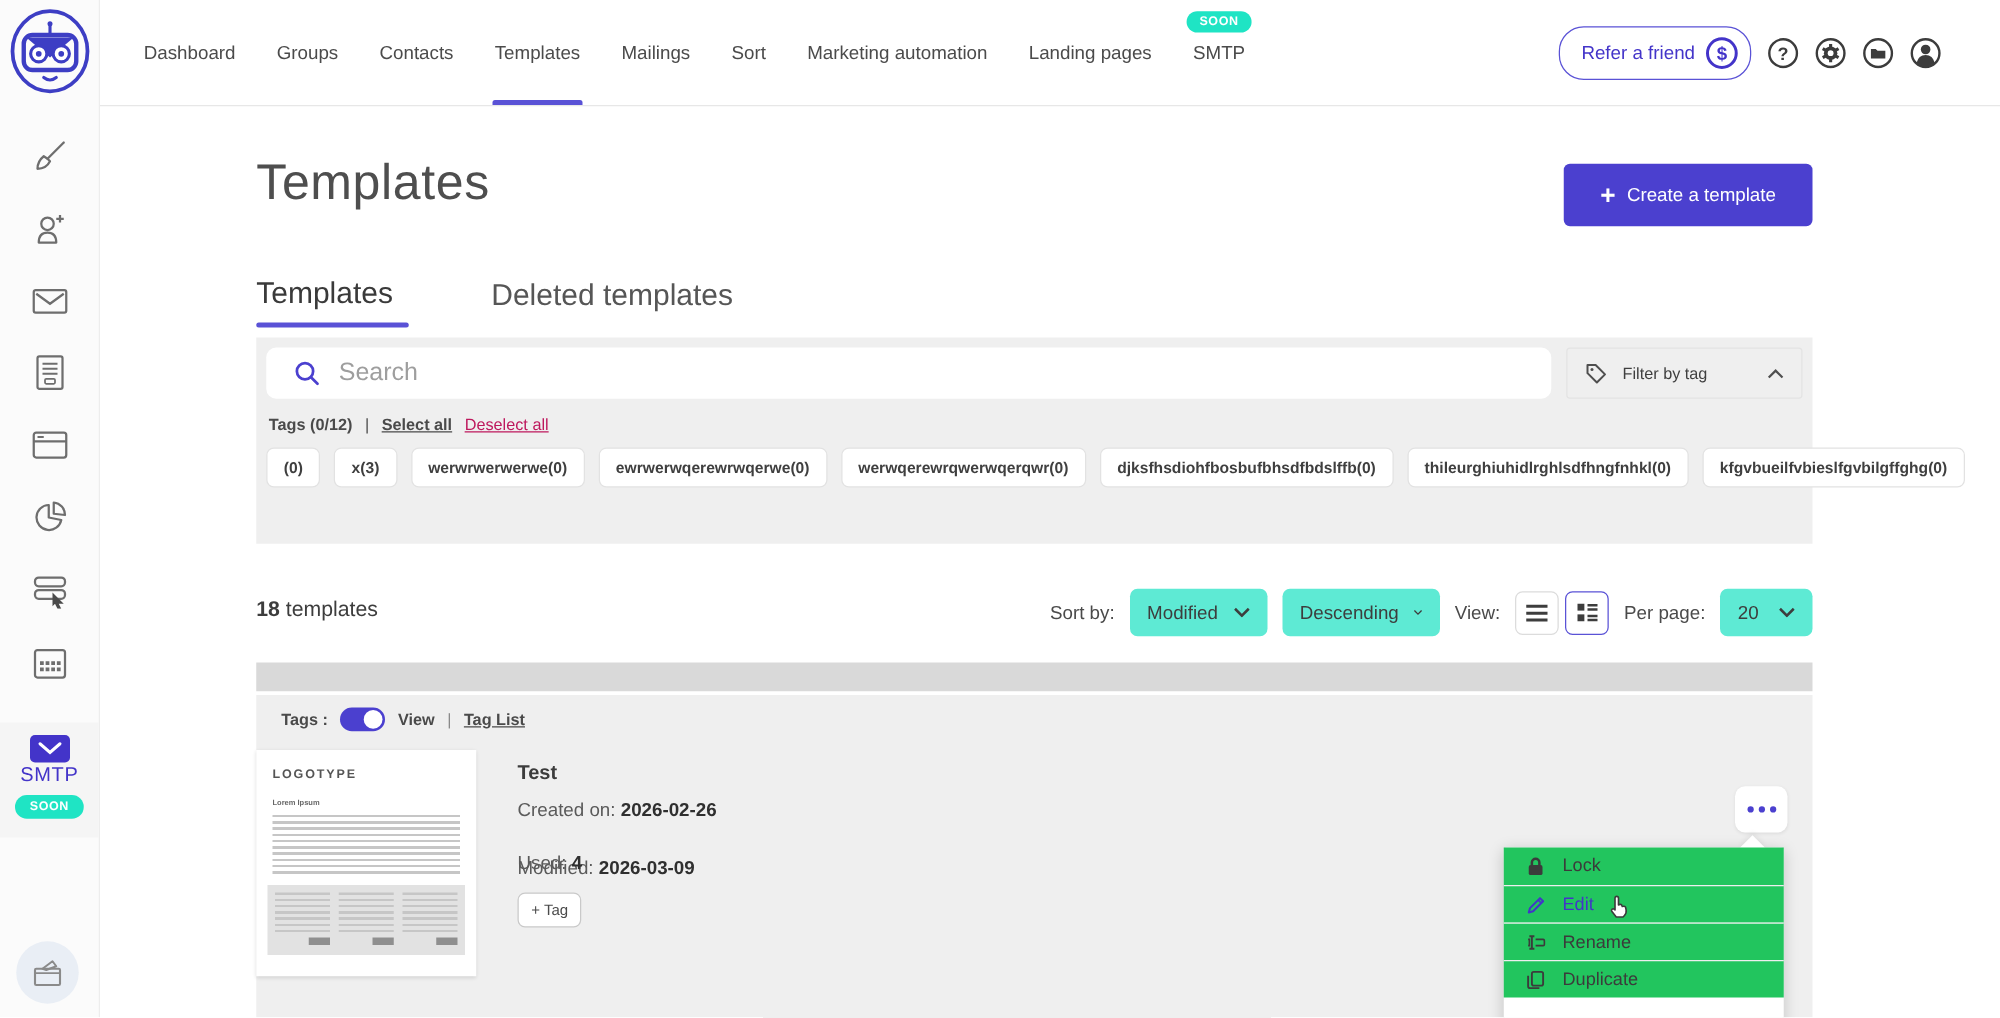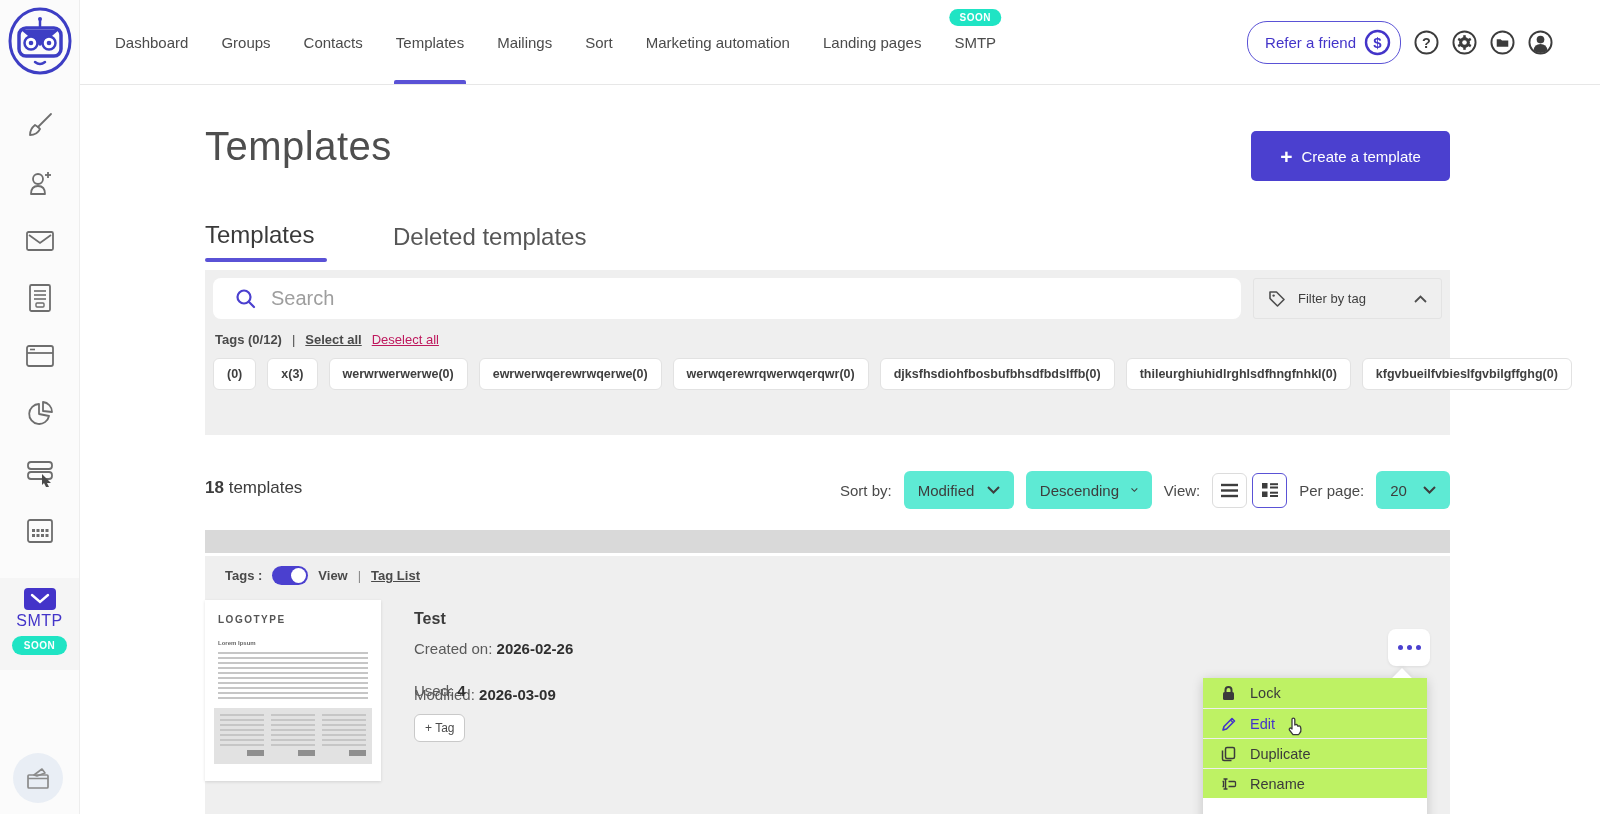--- a/index.html
+++ b/index.html
@@ -128,21 +128,21 @@
               border-radius:8px; box-shadow:0 1px 3px rgba(0,0,0,.08); display:flex; align-items:center;
               justify-content:center; gap:4px; cursor:pointer; }
   .dots-btn i { width:5px; height:5px; border-radius:50%; background:#4b40cf; }
 
   
   .menu { position:absolute; left:1203px; top:678px; width:224px; height:160px; background:#fff;
           box-shadow:0 2px 12px rgba(0,0,0,.18); border-radius:2px; }
   .menu-caret { position:absolute; top:-7px; left:192px; width:14px; height:14px; background:#fff;
                 transform:rotate(45deg); box-shadow:-2px -2px 4px rgba(0,0,0,.05); }
   .menu-item { height:30px; display:flex; align-items:center; gap:13px; padding-left:17px;
-               font-size:14.5px; color:#3b3b3b; cursor:pointer; background:#bef264; position:relative;}
+               font-size:14.5px; color:#3b3b3b; cursor:pointer; background:#22c55e; position:relative;}
   .menu-item + .menu-item { border-top:1px solid #eeeeee; }
   .menu-item.accent { color:#4334c9; }
   .mi-ic { width:17px; height:17px; display:flex; align-items:center; justify-content:center; }
   .hand-cursor { margin-left:-2px; margin-top:8px; }
 </style>
 </head>
 <body>
 
 <div class="page">
 
@@ -479,32 +479,32 @@
       </span>
       <span>Edit</span>
       <span class="hand-cursor">
         <svg width="17" height="19" viewBox="0 0 17 19">
           <path d="M6 2.5 a1.4 1.4 0 0 1 2.8 0 V8 l1 -.4 a1.3 1.3 0 0 1 1.7 .8 l.3 .8 1.2 -.2 a1.3 1.3 0 0 1 1.5 1 l.4 2 c.3 1.8 -.3 3.4 -1.5 4.6 l-1 1 H7 l-3.6 -4.6 a1.3 1.3 0 0 1 2 -1.6 L6 12 Z" fill="#fff" stroke="#3b3b3b" stroke-width="1.3" stroke-linejoin="round"></path>
         </svg>
       </span>
     </div>
     <div class="menu-item">
       <span class="mi-ic">
-        <svg width="15" height="16" viewBox="0 0 15 16">
-          <rect x="4.5" y="1.5" width="9" height="11" rx="1.5" fill="none" stroke="#3b3b3b" stroke-width="1.5"></rect>
-          <path d="M10.5 14.5 H3 a1.5 1.5 0 0 1 -1.5 -1.5 V4.5" fill="none" stroke="#3b3b3b" stroke-width="1.5"></path>
-        </svg>
-      </span>
-      <span>Duplicate</span>
-    </div>
-    <div class="menu-item">
-      <span class="mi-ic">
         <svg width="17" height="14" viewBox="0 0 17 14">
           <line x1="5.5" y1="2" x2="5.5" y2="12" stroke="#3b3b3b" stroke-width="1.5"></line>
           <path d="M3.5 2 h4 M3.5 12 h4" stroke="#3b3b3b" stroke-width="1.5"></path>
           <path d="M8.5 4.5 h6 a1 1 0 0 1 1 1 v3 a1 1 0 0 1 -1 1 h-6 M2.5 4.5 h1 a0 0 0 0 0 0 0 v5 h-1" fill="none" stroke="#3b3b3b" stroke-width="1.3"></path>
         </svg>
       </span>
       <span>Rename</span>
     </div>
+    <div class="menu-item">
+      <span class="mi-ic">
+        <svg width="15" height="16" viewBox="0 0 15 16">
+          <rect x="4.5" y="1.5" width="9" height="11" rx="1.5" fill="none" stroke="#3b3b3b" stroke-width="1.5"></rect>
+          <path d="M10.5 14.5 H3 a1.5 1.5 0 0 1 -1.5 -1.5 V4.5" fill="none" stroke="#3b3b3b" stroke-width="1.5"></path>
+        </svg>
+      </span>
+      <span>Duplicate</span>
+    </div>
   </div>
 
 </div>
 
 </body></html>

